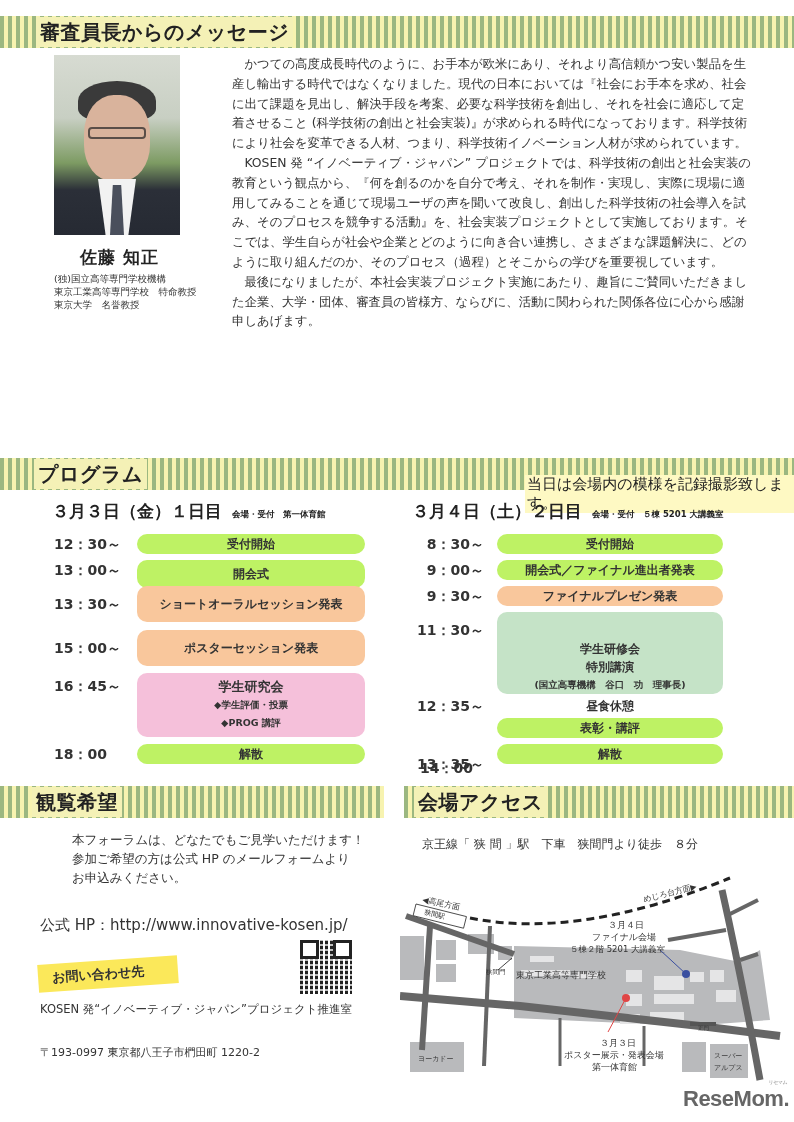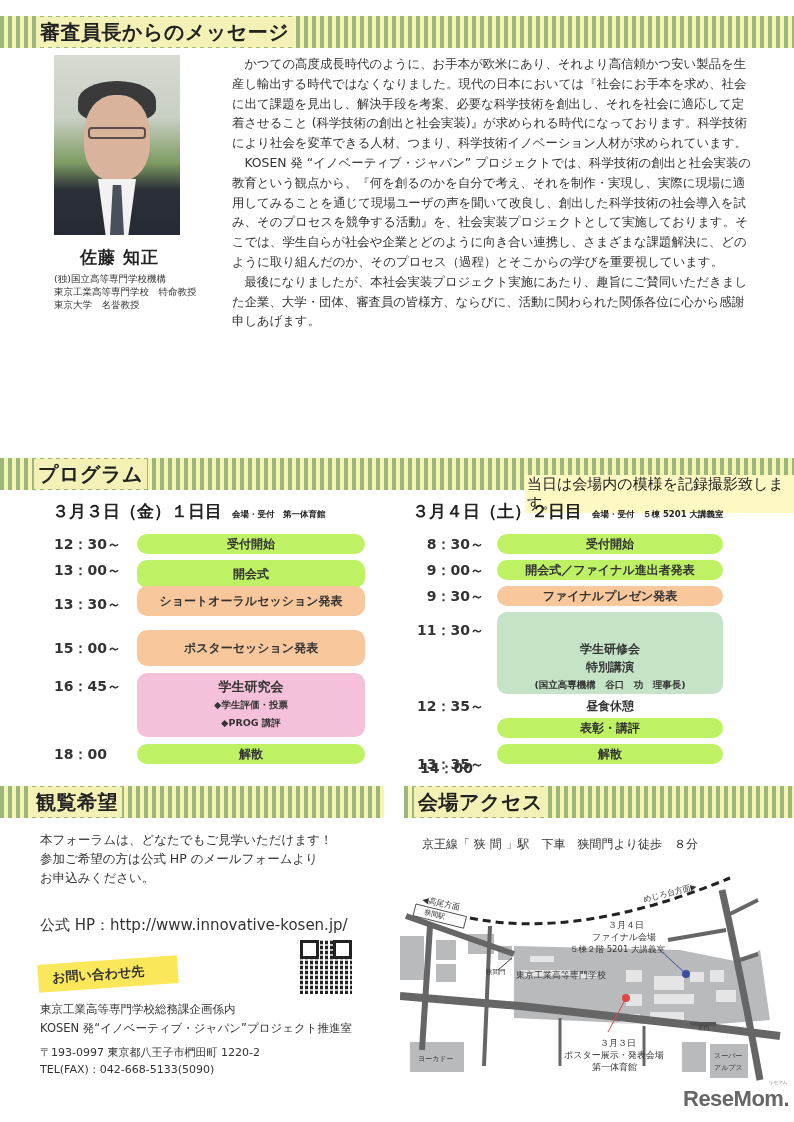--- a/index.html
+++ b/index.html
@@ -129,21 +129,21 @@
 <div class="box gray" style="left:137px;top:534px;width:228px;height:20px;">
     <span>受付開始</span>
   </div>
 
 <div class="time left" style="left:54px;top:562px;">13：00～</div>
 <div class="box gray" style="left:137px;top:560px;width:228px;height:28px;">
     <span>開会式</span>
   </div>
 
 <div class="time left" style="left:54px;top:596px;">13：30～</div>
-<div class="box orange" style="left:137px;top:586px;width:228px;height:30px;">
+<div class="box orange" style="left:137px;top:586px;width:228px;height:36px;">
     <span>ショートオーラルセッション発表</span>
   </div>
 
 <div class="time left" style="left:54px;top:640px;">15：00～</div>
 <div class="box orange" style="left:137px;top:630px;width:228px;height:36px;">
     <span>ポスターセッション発表</span>
   </div>
 
 <div class="time left" style="left:54px;top:678px;">16：45～</div>
 <div class="box pink" style="left:137px;top:673px;width:228px;height:64px;">
@@ -190,35 +190,33 @@
   </div>
 
 <div class="time left" style="left:420px;top:760px;">14：00</div>
 <div class="box gray" style="left:497px;top:744px;width:226px;height:20px;">
     <span>解散</span>
   </div>
 
 <div class="stripe" style="left:0;top:786px;width:384px;">
   <span class="stripe-title" style="left:32px;">観覧希望</span>
 </div>
-<div class="info" style="top:830px;">
+<div class="info" style="top:830px;margin-left:32px;">
   <div>本フォーラムは、どなたでもご見学いただけます！</div>
   <div>参加ご希望の方は公式 HP のメールフォームより</div>
   <div>お申込みください。</div>
 </div>
 <div class="url">公式 HP：http://www.innovative-kosen.jp/</div>
 <div class="qr"></div>
 <div class="contact-tag">お問い合わせ先</div>
 <div class="org" style="top:1000px;">
-  <div>東京工業高等専門学校総務課企画係内</div>
   <div>KOSEN 発“イノベーティブ・ジャパン”プロジェクト推進室</div>
 </div>
 <div class="addr" style="top:1044px;">
   <div>〒193-0997 東京都八王子市椚田町 1220-2</div>
-  <div>TEL(FAX)：042-668-5133(5090)</div>
 </div>
 
 <div class="stripe" style="left:404px;top:786px;width:390px;">
   <span class="stripe-title" style="left:10px;">会場アクセス</span>
 </div>
 <div class="access">京王線「 狭 間 」駅　下車　狭間門より徒歩　８分</div>
 
 <div class="map">
   <svg width="394" height="220" viewBox="0 0 394 220">
 

